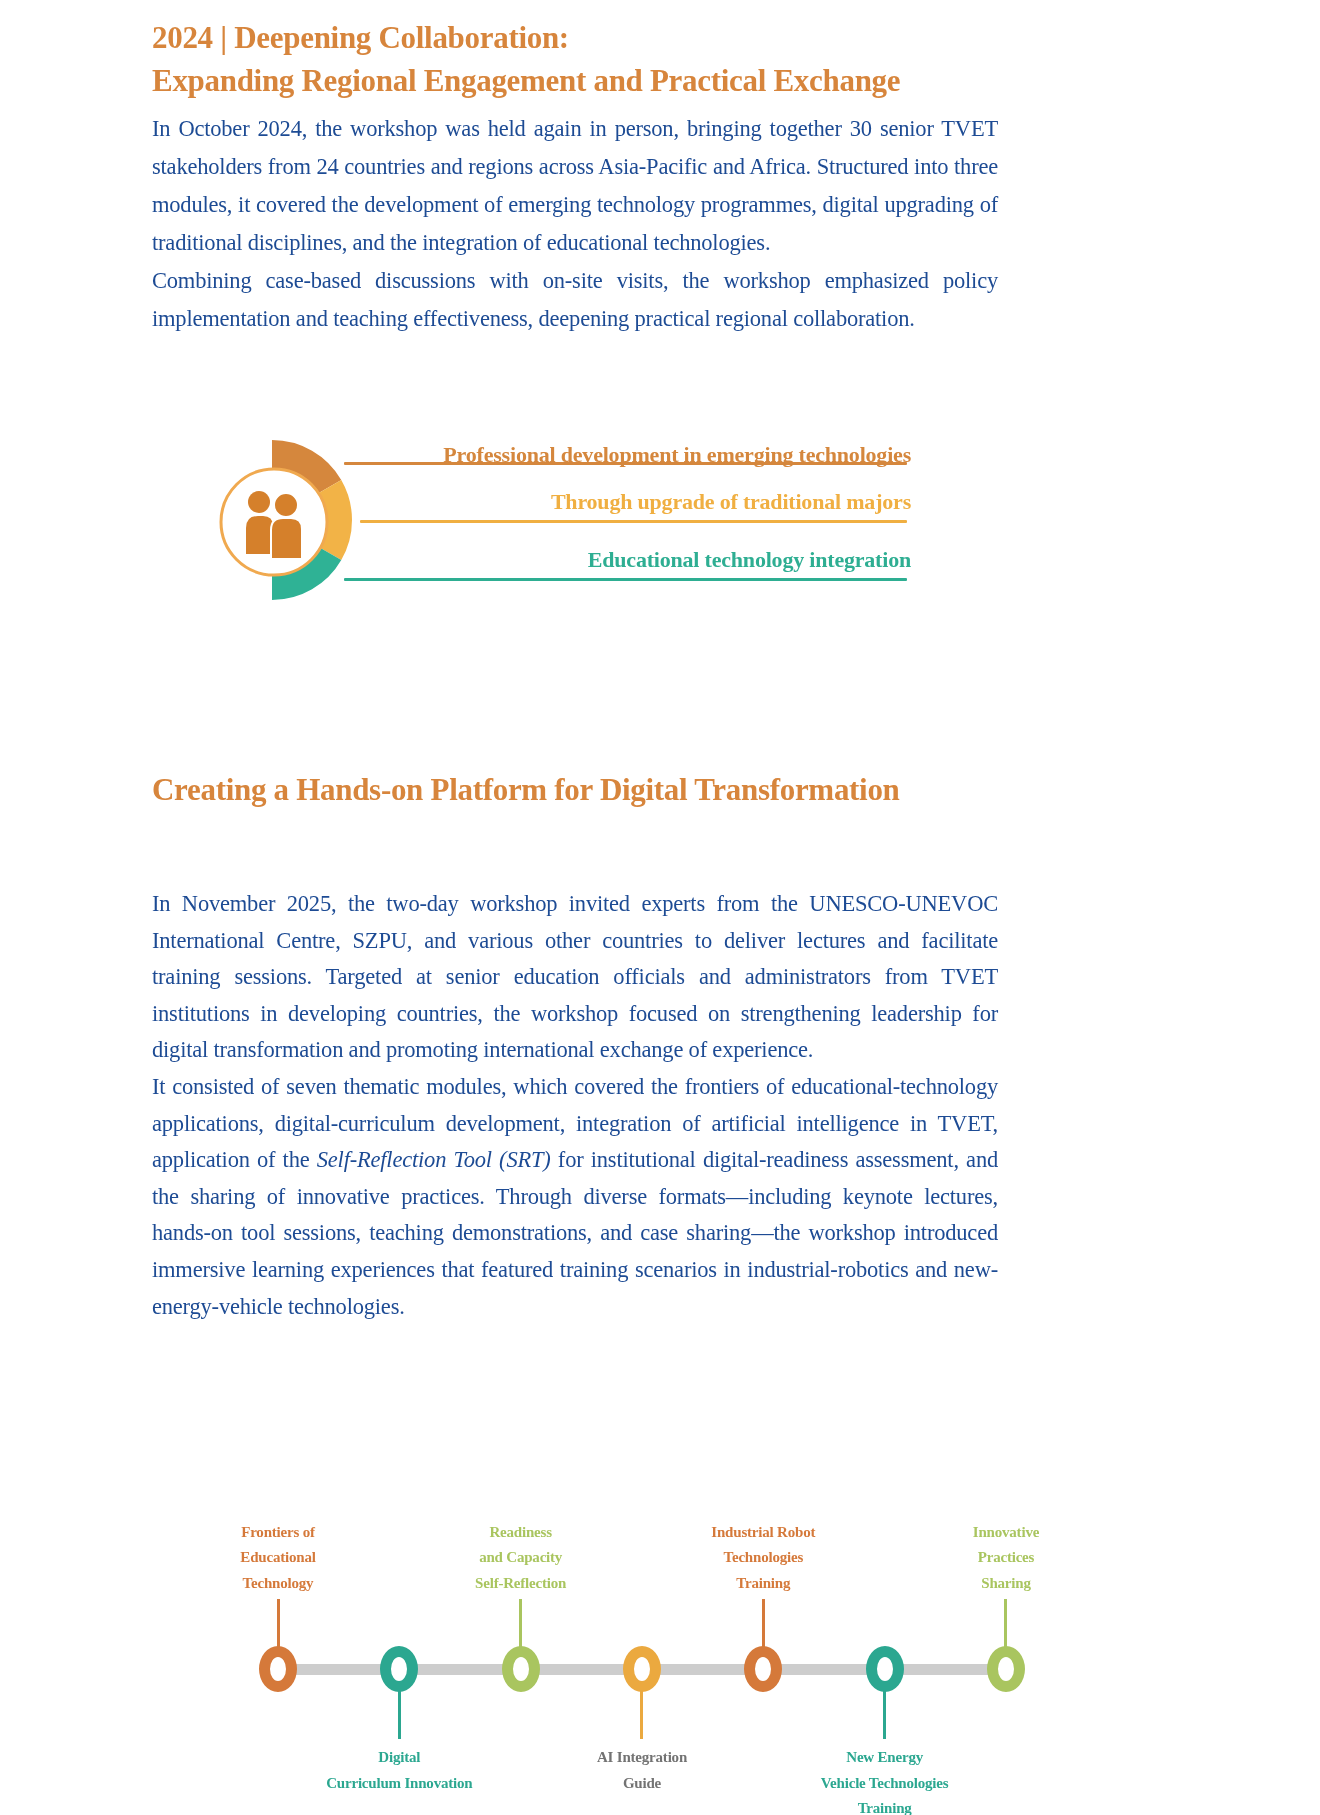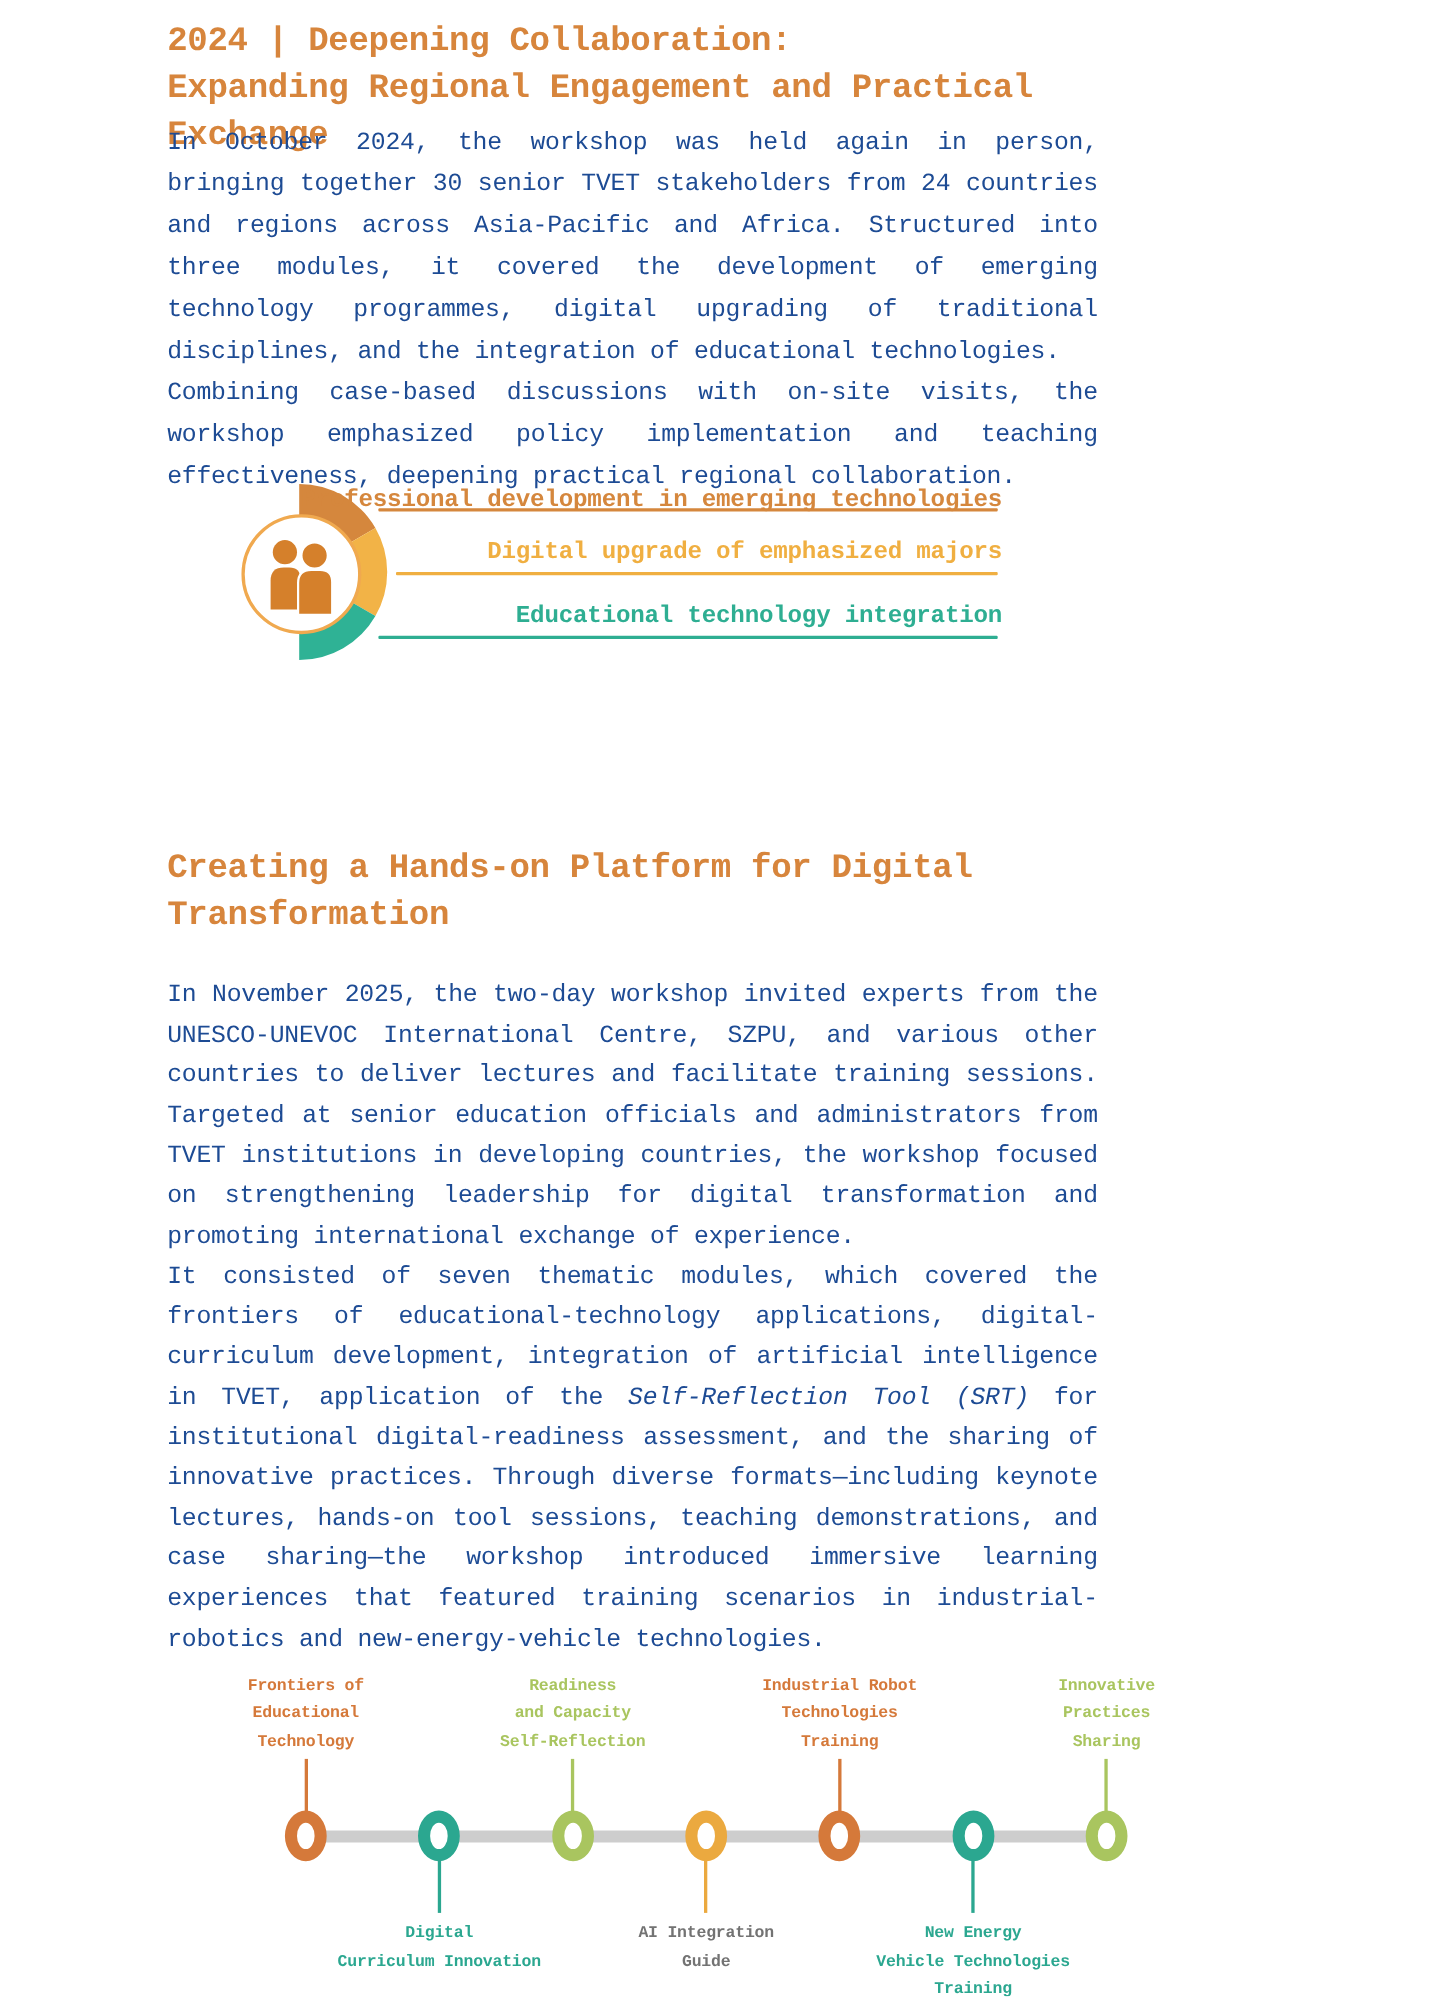--- a/index.html
+++ b/index.html
@@ -1,18 +1,18 @@
 <!DOCTYPE html>
 <html><head>
 <meta charset="utf-8">
 <style>
   html,body{margin:0;padding:0;background:#ffffff;}
   .page{
     position:relative;width:1320px;height:1815px;overflow:hidden;
-    background:#ffffff;font-family:Liberation Mono, monospace;
+    background:#ffffff;font-family:Liberation Serif, serif;
   }
   
   .sec-heading{position:absolute;left:152px;width:900px;font-weight:bold;font-size:31px;line-height:43px;color:#D7853C;letter-spacing:-0.3px;}
   .h-2024{top:16px;}
   .h-2025{top:768px;}
   
   .body-block{position:absolute;left:152px;width:846px;color:#1D4B94;font-size:22.5px;line-height:38px;letter-spacing:-0.2px;}
   .pb-2024{top:110px;}
   .pb-2025{top:886px;line-height:36.6px;}
   .body-block p{margin:0;text-align:justify;}
@@ -64,21 +64,21 @@
         <circle cx="107" cy="77" r="11"></circle>
         <path d="M94 129 L94 103 Q94 91 106 91 L111 91 Q121 91 121 101 L121 129 Z"></path>
         <circle cx="134" cy="80" r="12" stroke="#ffffff" stroke-width="2"></circle>
         <path d="M119 134 L119 105 Q119 93 131 93 L139 93 Q150 93 150 104 L150 134 Z" stroke="#ffffff" stroke-width="2"></path>
       </g>
     </svg>
     <div class="d-line d-line-0" style="background: rgb(213, 135, 61);"></div>
     <div class="d-line d-line-1" style="background: rgb(240, 175, 65);"></div>
     <div class="d-line d-line-2" style="background: rgb(46, 174, 146);"></div>
     <div class="d-label d-label-0" style="color: rgb(213, 135, 61);">Professional development in emerging technologies</div>
-    <div class="d-label d-label-1" style="color: rgb(240, 175, 65);">Digital upgrade of emphasized majors</div>
+    <div class="d-label d-label-1" style="color: rgb(240, 175, 65);">Through upgrade of traditional majors</div>
     <div class="d-label d-label-2" style="color: rgb(46, 174, 146);">Educational technology integration</div>
   </div>
 
   <div class="sec-heading h-2025">
     <div>Creating a Hands-on Platform for Digital Transformation</div>
   </div>
 
   <div class="body-block pb-2025">
     <p>In November 2025, the two-day workshop invited experts from the UNESCO-UNEVOC International Centre, SZPU, and various other countries to deliver lectures and facilitate training sessions. Targeted at senior education officials and administrators from TVET institutions in developing countries, the workshop focused on strengthening leadership for digital transformation and promoting international exchange of experience.</p>
     <p><span>It consisted of seven thematic modules, which covered the frontiers of educational-technology applications, digital-curriculum development, integration of artificial intelligence in TVET, application of the </span><em>Self-Reflection Tool (SRT)</em><span> for institutional digital-readiness assessment, and the sharing of innovative practices. Through diverse formats—including keynote lectures, hands-on tool sessions, teaching demonstrations, and case sharing—the workshop introduced immersive learning experiences that featured training scenarios in industrial-robotics and new-energy-vehicle technologies.</span></p>

